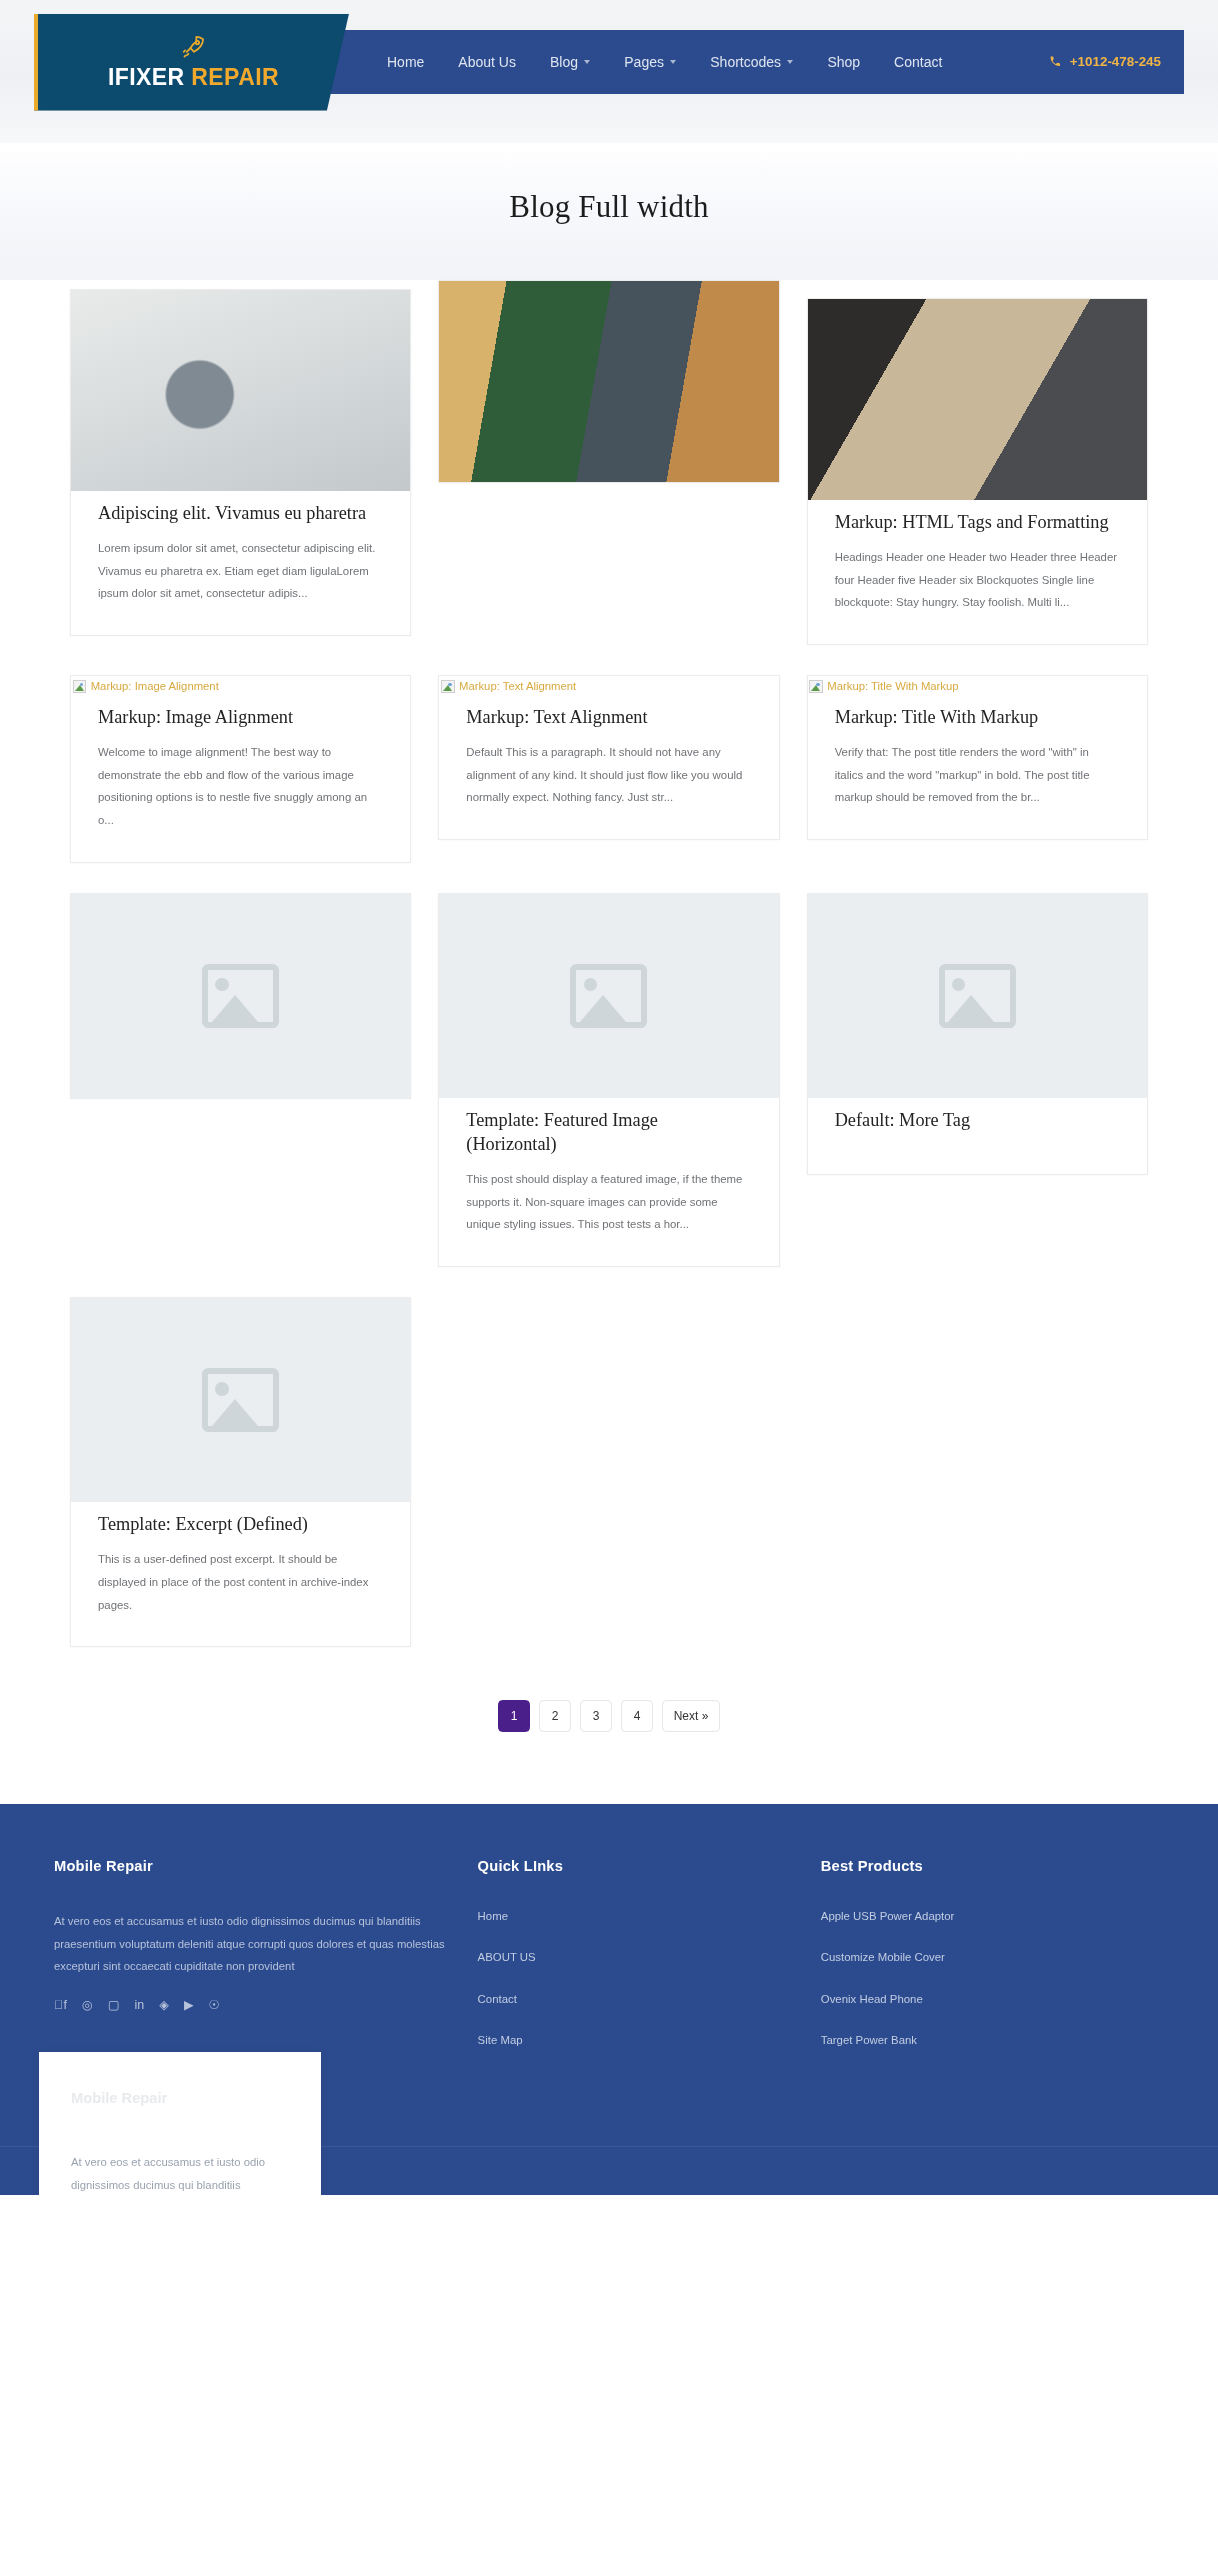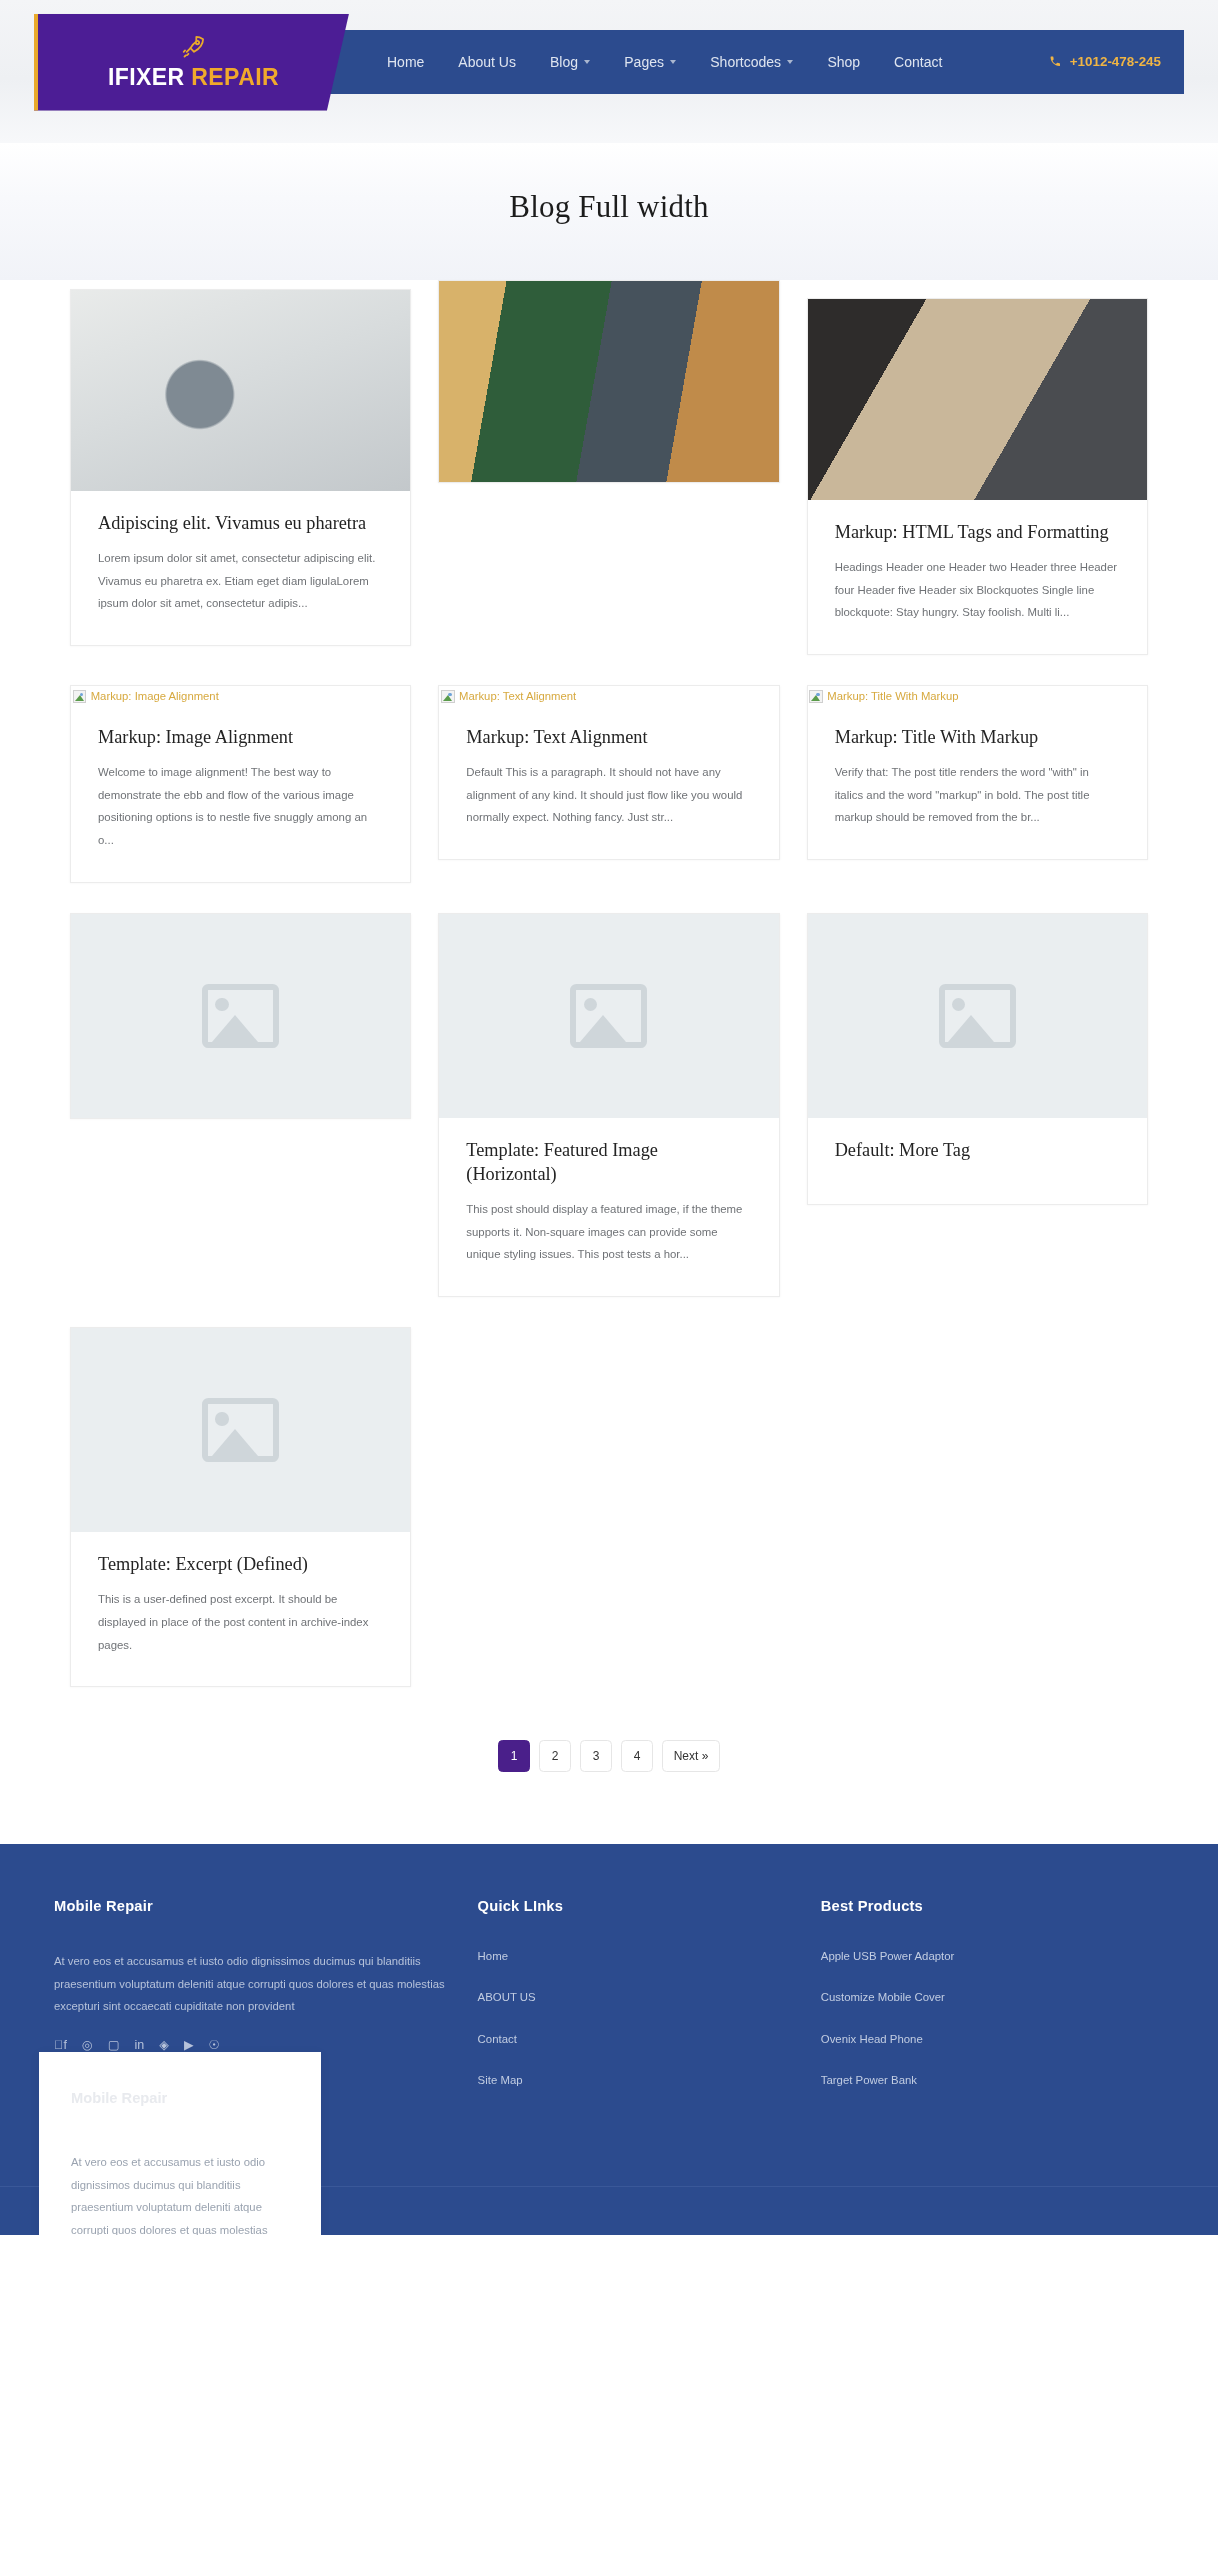--- a/index.html
+++ b/index.html
@@ -28,21 +28,21 @@
   .navbar:before{
     content:"";
     position:absolute; left:0; top:0; bottom:0; width:4.5px;
     background:#e9a92b;
   }
   .logo-block {
     position: absolute;
     left: 0px; top: -16px;
     width: 315px;
     height: 97px;
-    background: #4c1d95;
+    background: #0c4a6e;
     border-left: 4.5px solid #e9a92b;
     display: flex;
     flex-direction: column;
     align-items: center;
     justify-content: center;
     box-shadow: 2.7px 3.6px 9px rgba(0,0,0,.18);
     transform: skewX(-0.0deg);
     clip-path: polygon(0 0, 100% 0, 93% 100%, 0% 100%);
     z-index: 3;
   }
@@ -115,21 +115,21 @@
     width: 344px;
     background:#fff;
     border: 0.9px solid #ececec;
     box-shadow: 0 0.9px 2.7px rgba(0,0,0,.05);
     overflow: hidden;
   }
   .card-media { width:100%; display:block; line-height:0; }
   .card-media img, .card-media .photo {
     width:100%; height: 201px; display:block;
   }
-  .card-body { padding: 20px 27px 30px; }
+  .card-body { padding: 10px 27px 30px; }
   .card-title {
     font-family: "Liberation Serif", serif;
     font-size: 18.3px;
     line-height: 1.32;
     font-weight: normal;
     color: #232323;
     margin-bottom: 11.6px;
   }
   .card-excerpt {
     font-size: 11.4px;

